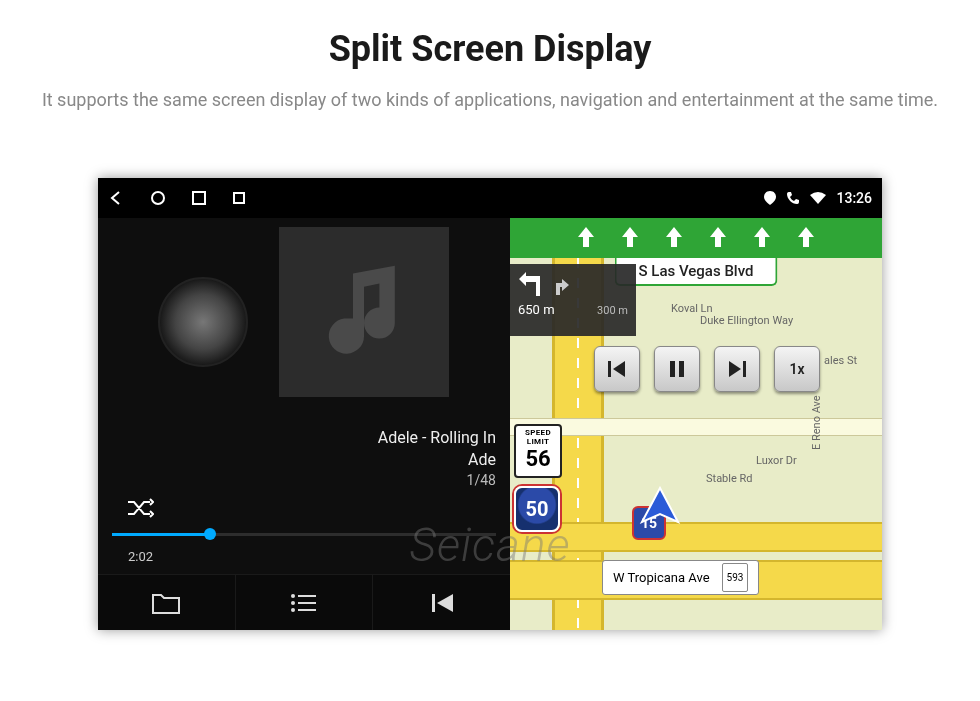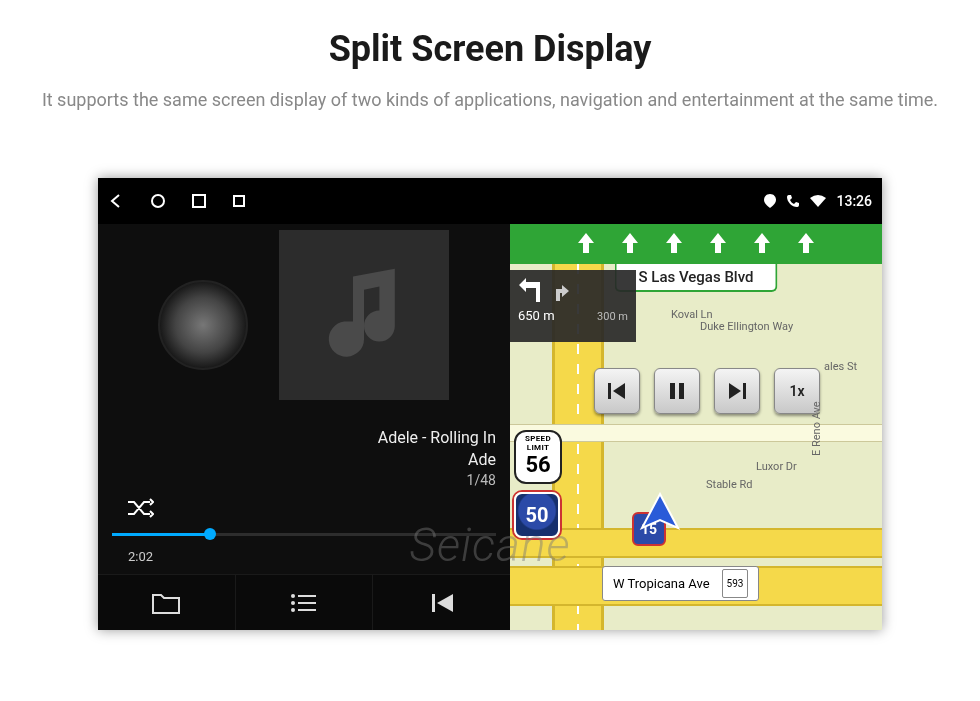--- a/index.html
+++ b/index.html
@@ -31,21 +31,21 @@
     top: 178px;
     width: 784px;
     height: 452px;
     box-shadow: 0 0 12px rgba(0,0,0,.4);
     background: #000;
     display: flex;
     flex-direction: column;
   }
   
   .statusbar {
-    height: 46px;
+    height: 40px;
     background: #000;
     display: flex;
     color: #fff;
     font-size: 14px;
     padding: 0 10px;
   }
   .sb-left { display: flex; gap: 26px; align-items: center; }
   .sb-spacer { flex: 1; }
   .sb-right { display: flex; gap: 10px; align-items: center; }
   .sb-icon svg { display:block; }
@@ -216,21 +216,21 @@
     border-bottom: 2px solid #d4b62d;
   }
   .roadA { top: 304px; }
   .roadB { top: 342px; height: 40px; }
   .map-cross {
     position:absolute; left:0; right:0; top: 200px; height: 18px;
     background:#fafadf; border-top:1px solid #ccc89a; border-bottom:1px solid #ccc89a;
   }
   .media-ctrl {
     position: absolute;
-    top: 144px;
+    top: 128px;
     left: 84px;
     display: flex;
     gap: 14px;
   }
   .mc-btn {
     width: 46px; height: 46px;
     background: linear-gradient(#f4f4f4,#c8c8c8);
     border: 1px solid #888;
     border-radius: 6px;
     display:flex; align-items:center; justify-content:center;
@@ -238,21 +238,21 @@
     font-size: 14px;
     font-weight: 600;
     color: #222;
   }
   .speed-box {
     position:absolute;
     left: 4px; top: 206px;
     width: 48px; height: 54px;
     background: #fff;
     border: 2px solid #222;
-    border-radius: 12px;
+    border-radius: 4px;
     text-align:center;
     padding-top:2px;
   }
   .speed-lbl { font-size: 8px; font-weight:700; letter-spacing:.3px; }
   .speed-val { font-size: 22px; font-weight:700; }
   .shield {
     position:absolute;
     left: 4px; top: 268px;
     width: 46px; height: 46px;
     background: radial-gradient(circle at 50% 40%, #2b4aa8 55%, #16306e 60%);

